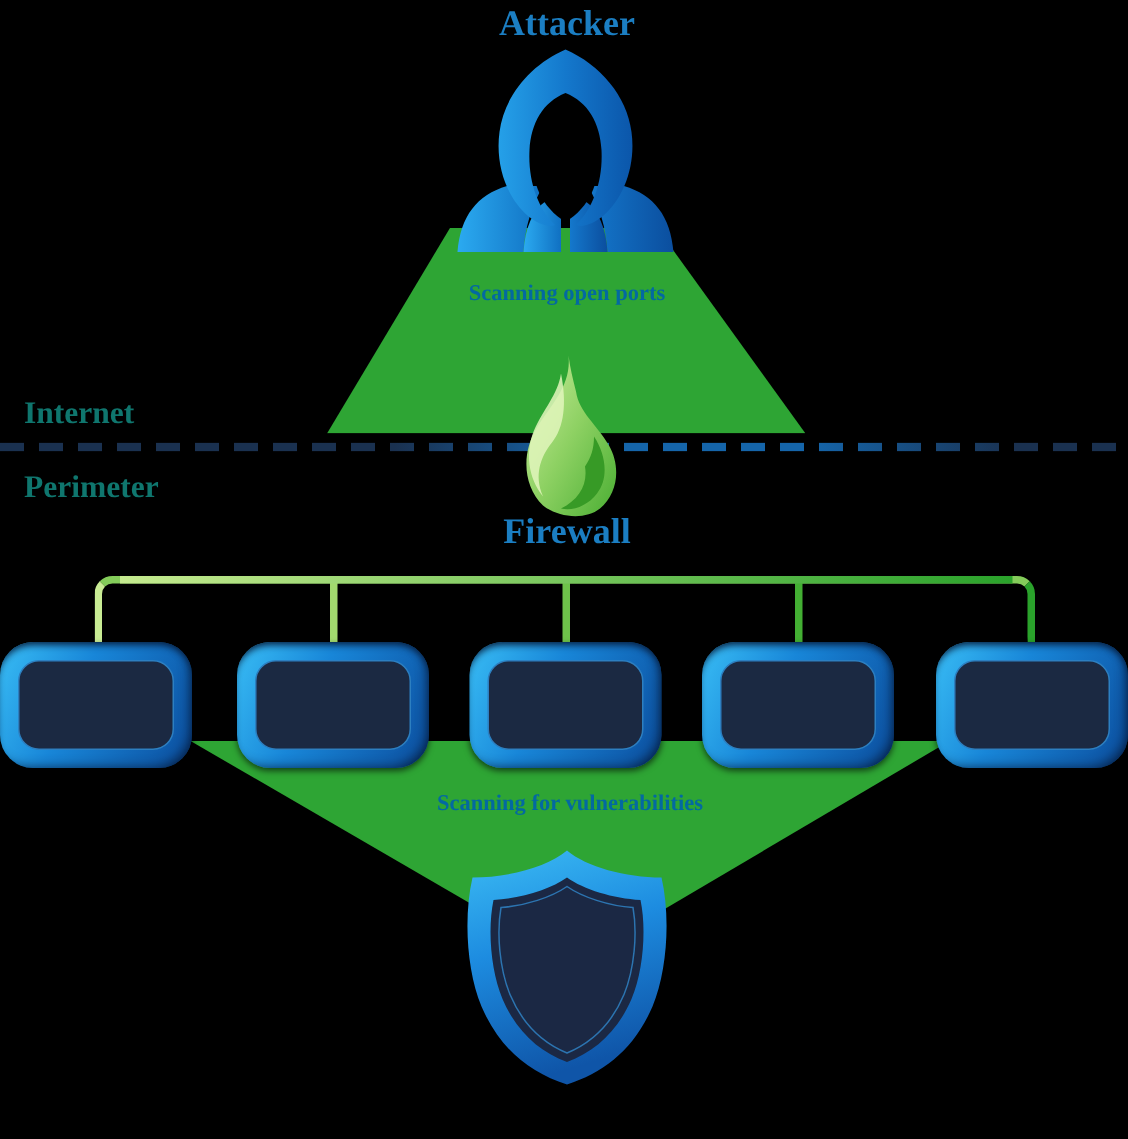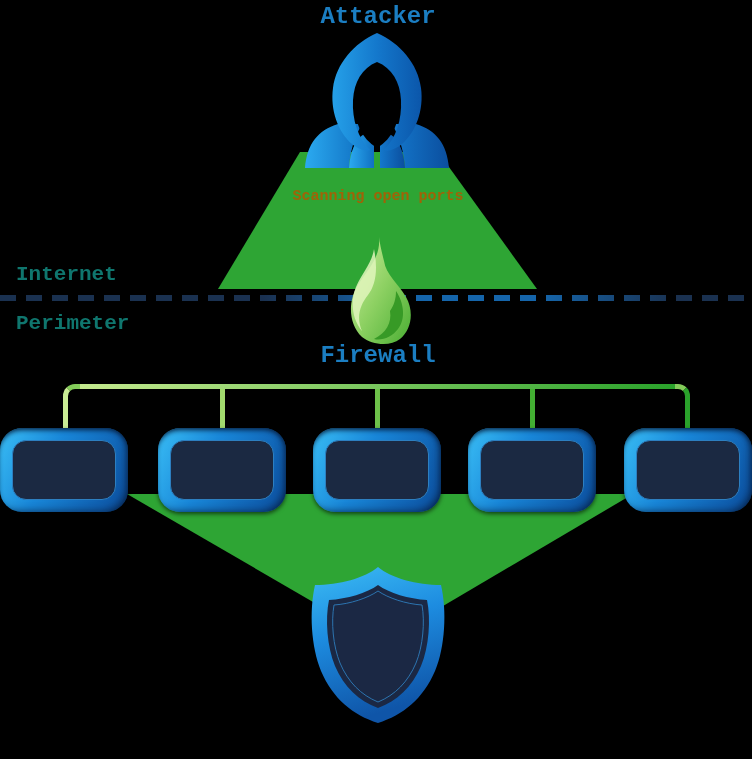--- a/index.html
+++ b/index.html
@@ -1,24 +1,24 @@
 <!DOCTYPE html>
 <html><head>
 <meta charset="utf-8">
 <style>
   html,body{margin:0;padding:0;background:#000;}
   .stage{
     position:relative;width:752px;height:759px;background:#000;overflow:hidden;
-    font-family:Liberation Mono, monospace;
+    font-family:Liberation Serif, serif;
   }
   .abs{position:absolute;}
   .label{font-weight:bold;white-space:nowrap;}
   .heading{font-size:24px;color:#1b7ec2;}
   .zone{font-size:21px;color:#0f766e;}
-  .scan-text{font-size:15px;color:#a16207;z-index:6;}
+  .scan-text{font-size:15px;color:#0369a1;z-index:6;}
   .center{transform:translateX(-50%);}
 
   
   .cone{background:#2ea534;z-index:1;}
   .cone-top{
     left:218px;top:152px;width:319px;height:137px;
     clip-path:polygon(25.7% 0,69% 0,100% 100%,0 100%);
   }
   .cone-bottom{
     left:127px;top:494px;width:506px;height:148px;
@@ -134,20 +134,21 @@
   <div class="abs drop drop-3"></div>
 
   <div class="abs cone cone-bottom"></div>
 
   <div class="abs node node-1"></div>
   <div class="abs node node-2"></div>
   <div class="abs node node-3"></div>
   <div class="abs node node-4"></div>
   <div class="abs node node-5"></div>
 
+  <div class="abs label scan-text center" style="left:380px;top:528px;">Scanning for vulnerabilities</div>
 
   <svg class="abs shield-svg" width="150" height="164" viewBox="0 0 150 164">
     <defs>
       <linearGradient id="gShield" x1="0" y1="0" x2="0.25" y2="1">
         <stop offset="0" stop-color="#3cbcf4"></stop>
         <stop offset="0.45" stop-color="#1d8ce0"></stop>
         <stop offset="1" stop-color="#0f55a8"></stop>
       </linearGradient>
     </defs>
     <path d="M75,4 C62,15 36,22 12,22 C6,48 8,84 18,108 C30,136 50,152 75,160

